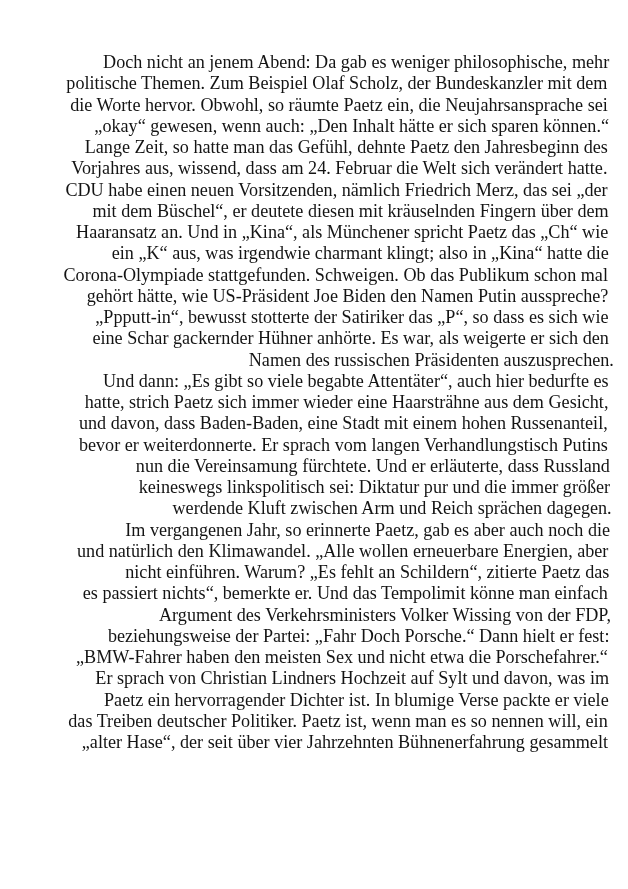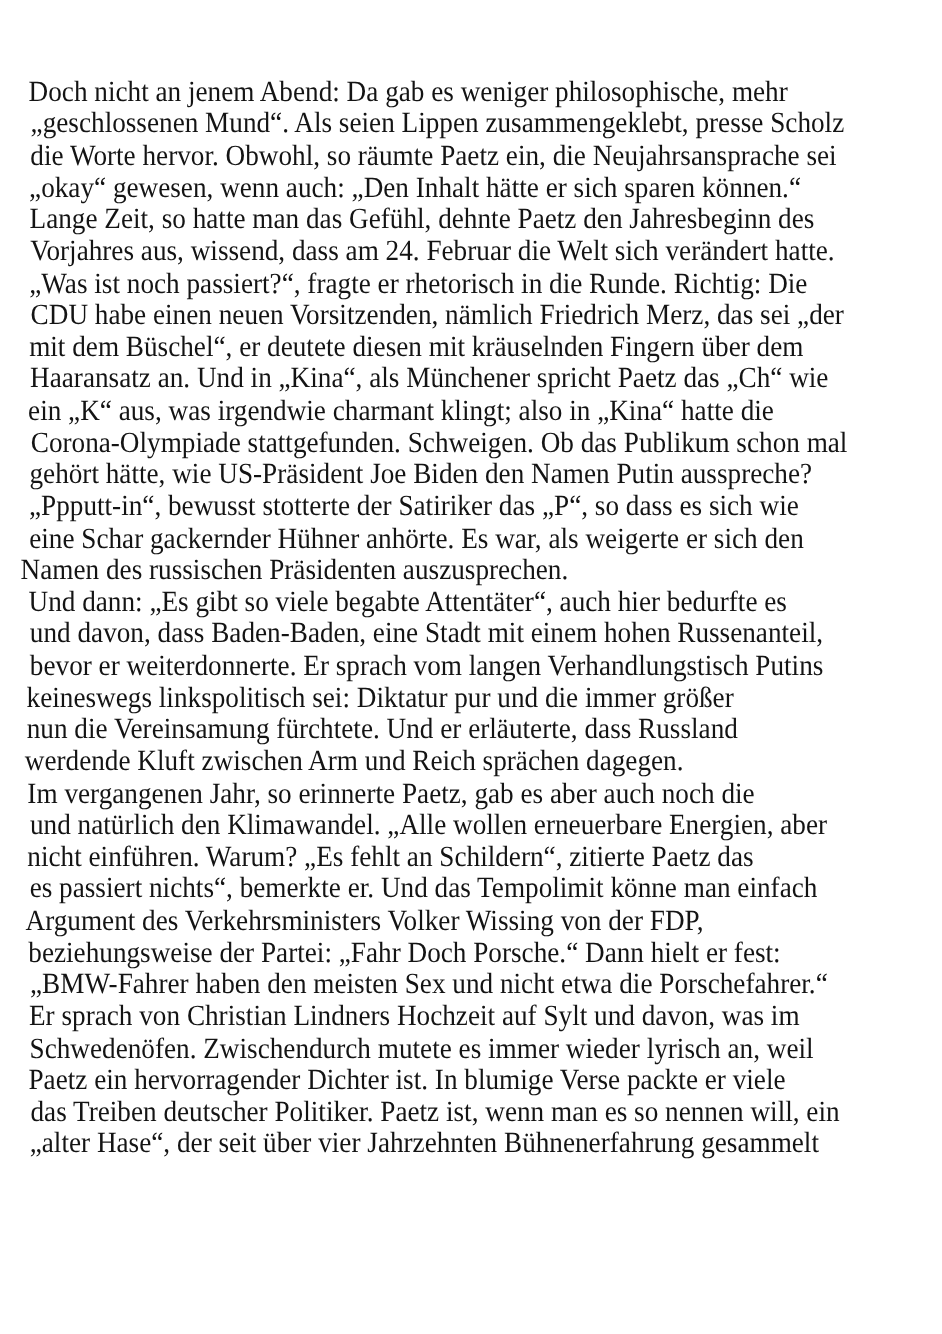--- a/index.html
+++ b/index.html
@@ -7,61 +7,60 @@
   .page {
     position: absolute; left: 0; top: 51px; width: 628px;
     font-family: "Liberation Serif", "DejaVu Serif", serif;
     color: #141414;
   }
   .line {
     display: block;
     width: 628px;
     height: 21.25px;
     line-height: 21.25px;
-    text-align: left;
+    text-align: right;
     font-size: 19.5px;
     white-space: nowrap;
   }
   .line span {
     display: inline-block;
     transform: scaleX(0.93);
     transform-origin: center;
   }
 </style>
 </head>
 <body>
 
 <div class="page">
   <div class="line"><span>Doch nicht an jenem Abend: Da gab es weniger philosophische, mehr</span></div>
-  <div class="line"><span>„geschlossenen Mund“. Als seien Lippen zusammengeklebt, presse Scholz</span></div>
+  <div class="line"><span>politische Themen. Zum Beispiel Olaf Scholz, der Bundeskanzler mit dem</span></div>
   <div class="line"><span>die Worte hervor. Obwohl, so räumte Paetz ein, die Neujahrsansprache sei</span></div>
   <div class="line"><span>„okay“ gewesen, wenn auch: „Den Inhalt hätte er sich sparen können.“</span></div>
   <div class="line"><span>Lange Zeit, so hatte man das Gefühl, dehnte Paetz den Jahresbeginn des</span></div>
   <div class="line"><span>Vorjahres aus, wissend, dass am 24. Februar die Welt sich verändert hatte.</span></div>
-  <div class="line"><span>„Was ist noch passiert?“, fragte er rhetorisch in die Runde. Richtig: Die</span></div>
   <div class="line"><span>CDU habe einen neuen Vorsitzenden, nämlich Friedrich Merz, das sei „der</span></div>
   <div class="line"><span>mit dem Büschel“, er deutete diesen mit kräuselnden Fingern über dem</span></div>
   <div class="line"><span>Haaransatz an. Und in „Kina“, als Münchener spricht Paetz das „Ch“ wie</span></div>
   <div class="line"><span>ein „K“ aus, was irgendwie charmant klingt; also in „Kina“ hatte die</span></div>
   <div class="line"><span>Corona-Olympiade stattgefunden. Schweigen. Ob das Publikum schon mal</span></div>
   <div class="line"><span>gehört hätte, wie US-Präsident Joe Biden den Namen Putin ausspreche?</span></div>
   <div class="line"><span>„Ppputt-in“, bewusst stotterte der Satiriker das „P“, so dass es sich wie</span></div>
   <div class="line"><span>eine Schar gackernder Hühner anhörte. Es war, als weigerte er sich den</span></div>
   <div class="line"><span>Namen des russischen Präsidenten auszusprechen.</span></div>
   <div class="line"><span>Und dann: „Es gibt so viele begabte Attentäter“, auch hier bedurfte es</span></div>
+  <div class="line"><span>hatte, strich Paetz sich immer wieder eine Haarsträhne aus dem Gesicht,</span></div>
   <div class="line"><span>und davon, dass Baden-Baden, eine Stadt mit einem hohen Russenanteil,</span></div>
   <div class="line"><span>bevor er weiterdonnerte. Er sprach vom langen Verhandlungstisch Putins</span></div>
+  <div class="line"><span>nun die Vereinsamung fürchtete. Und er erläuterte, dass Russland</span></div>
   <div class="line"><span>keineswegs linkspolitisch sei: Diktatur pur und die immer größer</span></div>
-  <div class="line"><span>nun die Vereinsamung fürchtete. Und er erläuterte, dass Russland</span></div>
   <div class="line"><span>werdende Kluft zwischen Arm und Reich sprächen dagegen.</span></div>
   <div class="line"><span>Im vergangenen Jahr, so erinnerte Paetz, gab es aber auch noch die</span></div>
   <div class="line"><span>und natürlich den Klimawandel. „Alle wollen erneuerbare Energien, aber</span></div>
   <div class="line"><span>nicht einführen. Warum? „Es fehlt an Schildern“, zitierte Paetz das</span></div>
   <div class="line"><span>es passiert nichts“, bemerkte er. Und das Tempolimit könne man einfach</span></div>
   <div class="line"><span>Argument des Verkehrsministers Volker Wissing von der FDP,</span></div>
   <div class="line"><span>beziehungsweise der Partei: „Fahr Doch Porsche.“ Dann hielt er fest:</span></div>
   <div class="line"><span>„BMW-Fahrer haben den meisten Sex und nicht etwa die Porschefahrer.“</span></div>
   <div class="line"><span>Er sprach von Christian Lindners Hochzeit auf Sylt und davon, was im</span></div>
-  <div class="line"><span>Schwedenöfen. Zwischendurch mutete es immer wieder lyrisch an, weil</span></div>
   <div class="line"><span>Paetz ein hervorragender Dichter ist. In blumige Verse packte er viele</span></div>
   <div class="line"><span>das Treiben deutscher Politiker. Paetz ist, wenn man es so nennen will, ein</span></div>
   <div class="line"><span>„alter Hase“, der seit über vier Jahrzehnten Bühnenerfahrung gesammelt</span></div>
 </div>
 
 </body></html>

